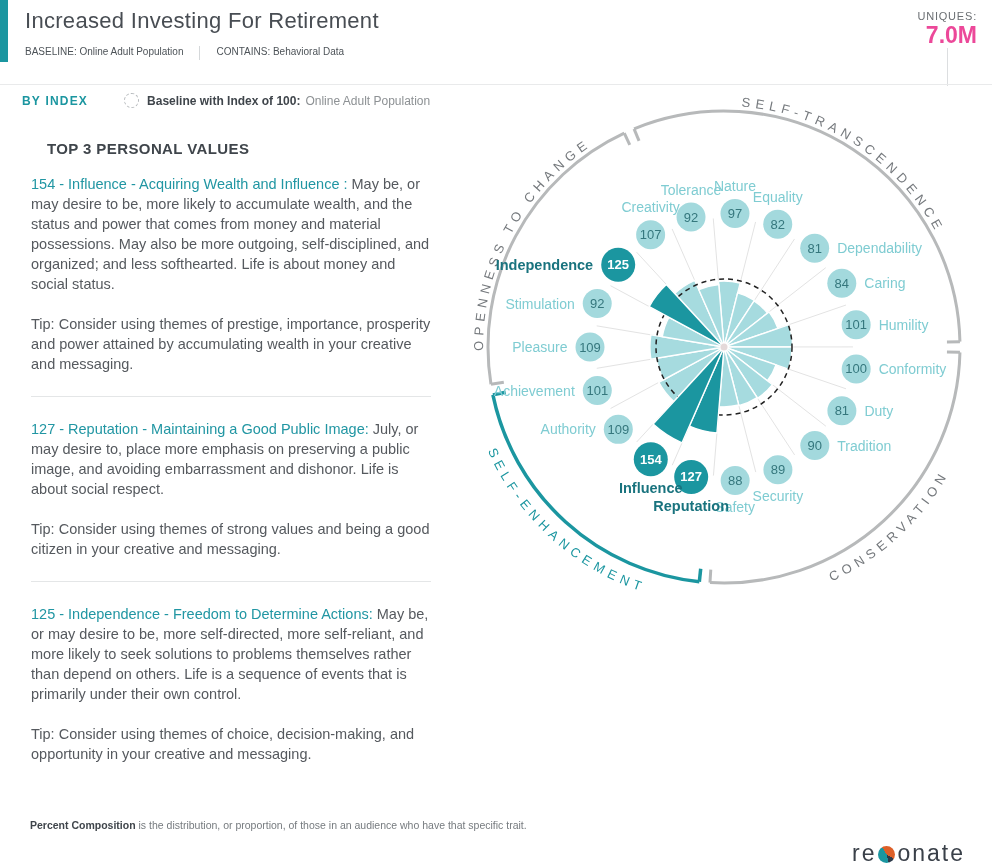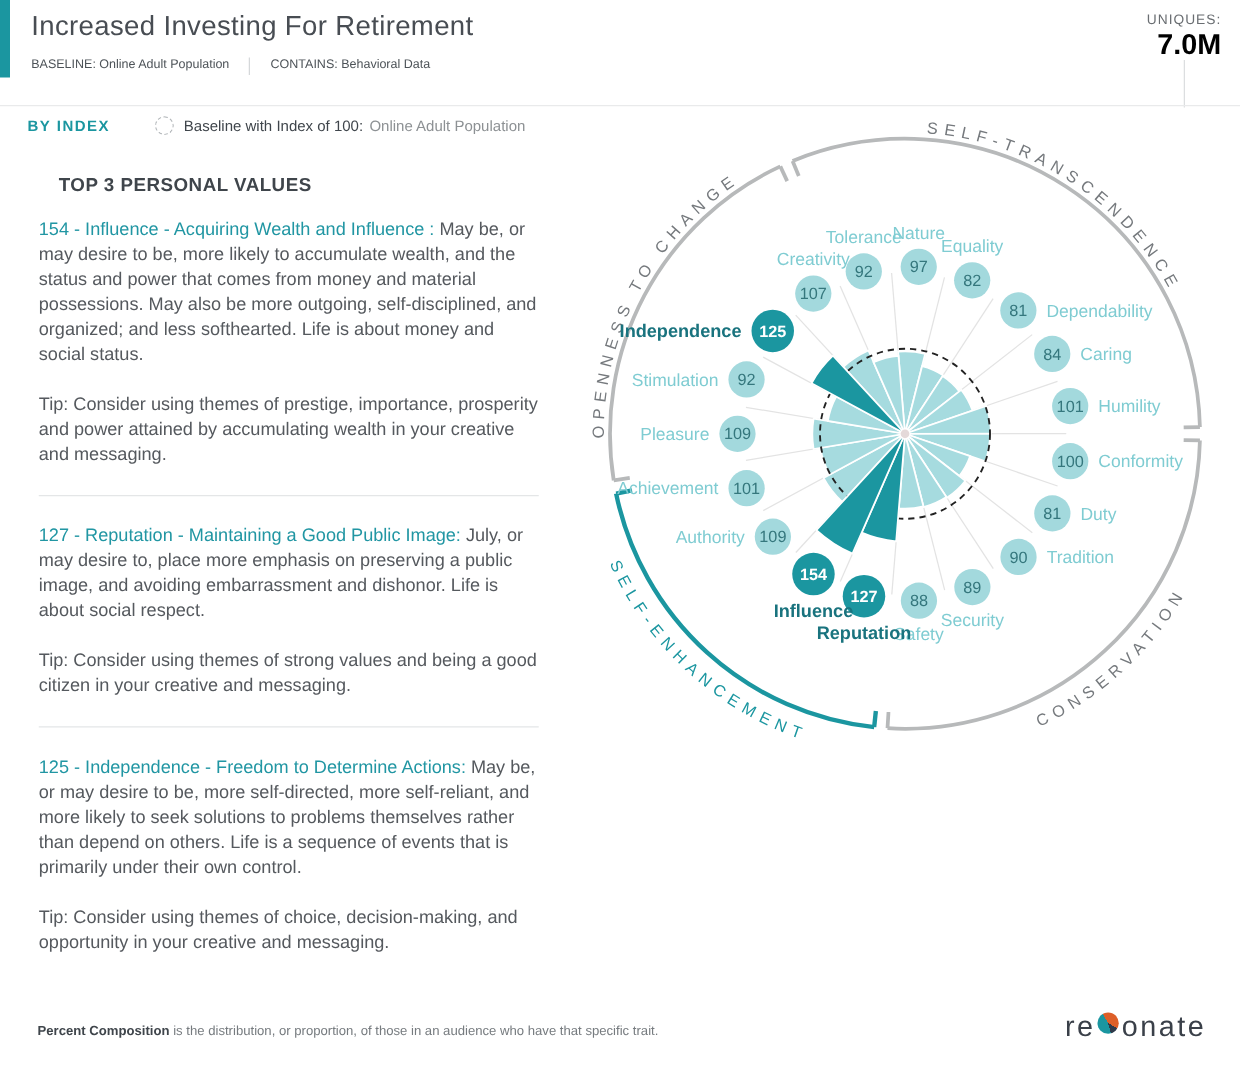--- a/index.html
+++ b/index.html
@@ -10,31 +10,31 @@
   .accent-bar{position:absolute;left:0;top:0;width:8px;height:62px;background:#1b96a0;}
   .page-title{position:absolute;left:25px;top:8px;font-size:22px;font-weight:500;
               color:#484d53;letter-spacing:.3px;margin:0;}
   .sub-line{position:absolute;left:25px;top:46px;font-size:10px;color:#4d5358;
             display:flex;}
   .pipe{display:inline-block;width:1px;height:14px;background:#d5d8da;margin:0 16px;}
   .head-right{position:absolute;right:15px;top:10px;display:flex;align-items:center;flex-direction:column;}
   .metric{text-align:right;}
   .m-label{display:block;font-size:11px;letter-spacing:.8px;color:#6a6e72;}
   .m-value{display:block;font-size:23px;font-weight:bold;line-height:26px;}
-  .m-value.green{color:#000000;}
+  .m-value.green{color:#ec4899;}
   .m-value.dark{color:#51565c;}
   .v-div{width:1px;height:38px;background:#dcdee0;margin:0 14px;}
   .header-rule{position:absolute;left:0;right:0;top:84px;border-top:1px solid #e9eaeb;}
 
   
   .toolbar{position:absolute;left:22px;top:93px;display:flex;align-items:center;font-size:12px;}
   .by-index{color:#1b96a0;font-weight:bold;letter-spacing:1.2px;margin-right:36px;}
   .legend-circ{width:13px;height:13px;border:1.5px dashed #b5b9bc;border-radius:50%;
                margin-right:8px;background:#fff;}
-  .b-bold{font-weight:normal;color:#3f454b;margin-right:5px;}
+  .b-bold{font-weight:bold;color:#3f454b;margin-right:5px;}
   .b-gray{color:#8d9194;}
 
   
   .left-panel{position:absolute;left:31px;top:140px;width:400px;}
   .panel-heading{font-size:15px;font-weight:bold;color:#3f454b;letter-spacing:.4px;
                  margin:0 0 17px 16px;}
   .entry p{font-size:14.5px;line-height:20px;margin:0 0 20px 0;color:#55595e;}
   .entry-title{color:#2196a3;margin-right:4px;margin-top:12px;}
   .h-div{border:none;border-top:1px solid #e4e6e7;margin:22px 0;}
 
@@ -43,21 +43,21 @@
   .arc-label{font-size:13px;letter-spacing:5px;fill:#75797d;}
   .arc-label.hl{fill:#1b96a0;}
   .badge-num{font-size:13px;fill:#35777d;}
   .badge-num.hl{fill:#ffffff;font-weight:bold;}
   .v-label{font-size:14px;fill:#7fccd2;}
   .v-label.hl{fill:#19737e;font-weight:bold;font-size:14.5px;}
 
   
   .footnote{position:absolute;left:30px;top:818px;font-size:10.5px;line-height:14px;color:#767b7f;}
   .footnote b{color:#3f454b;}
-  .logo{position:absolute;right:27px;top:808px;display:flex;
+  .logo{position:absolute;right:27px;top:840px;display:flex;align-items:center;
         font-size:23px;font-weight:400;color:#3a4049;letter-spacing:2px;}
   .logo-s{width:17px;height:17px;border-radius:50%;margin:2px 2px 0 2px;
           background:conic-gradient(from 330deg,#dd5f28 0 150deg,#2d3a4a 150deg 195deg,#1b96a0 195deg 330deg);}
 </style>
 </head>
 <body>
 
 <div class="accent-bar"></div>
 <h1 class="page-title">Increased Investing For Retirement</h1>
 <div class="sub-line">

